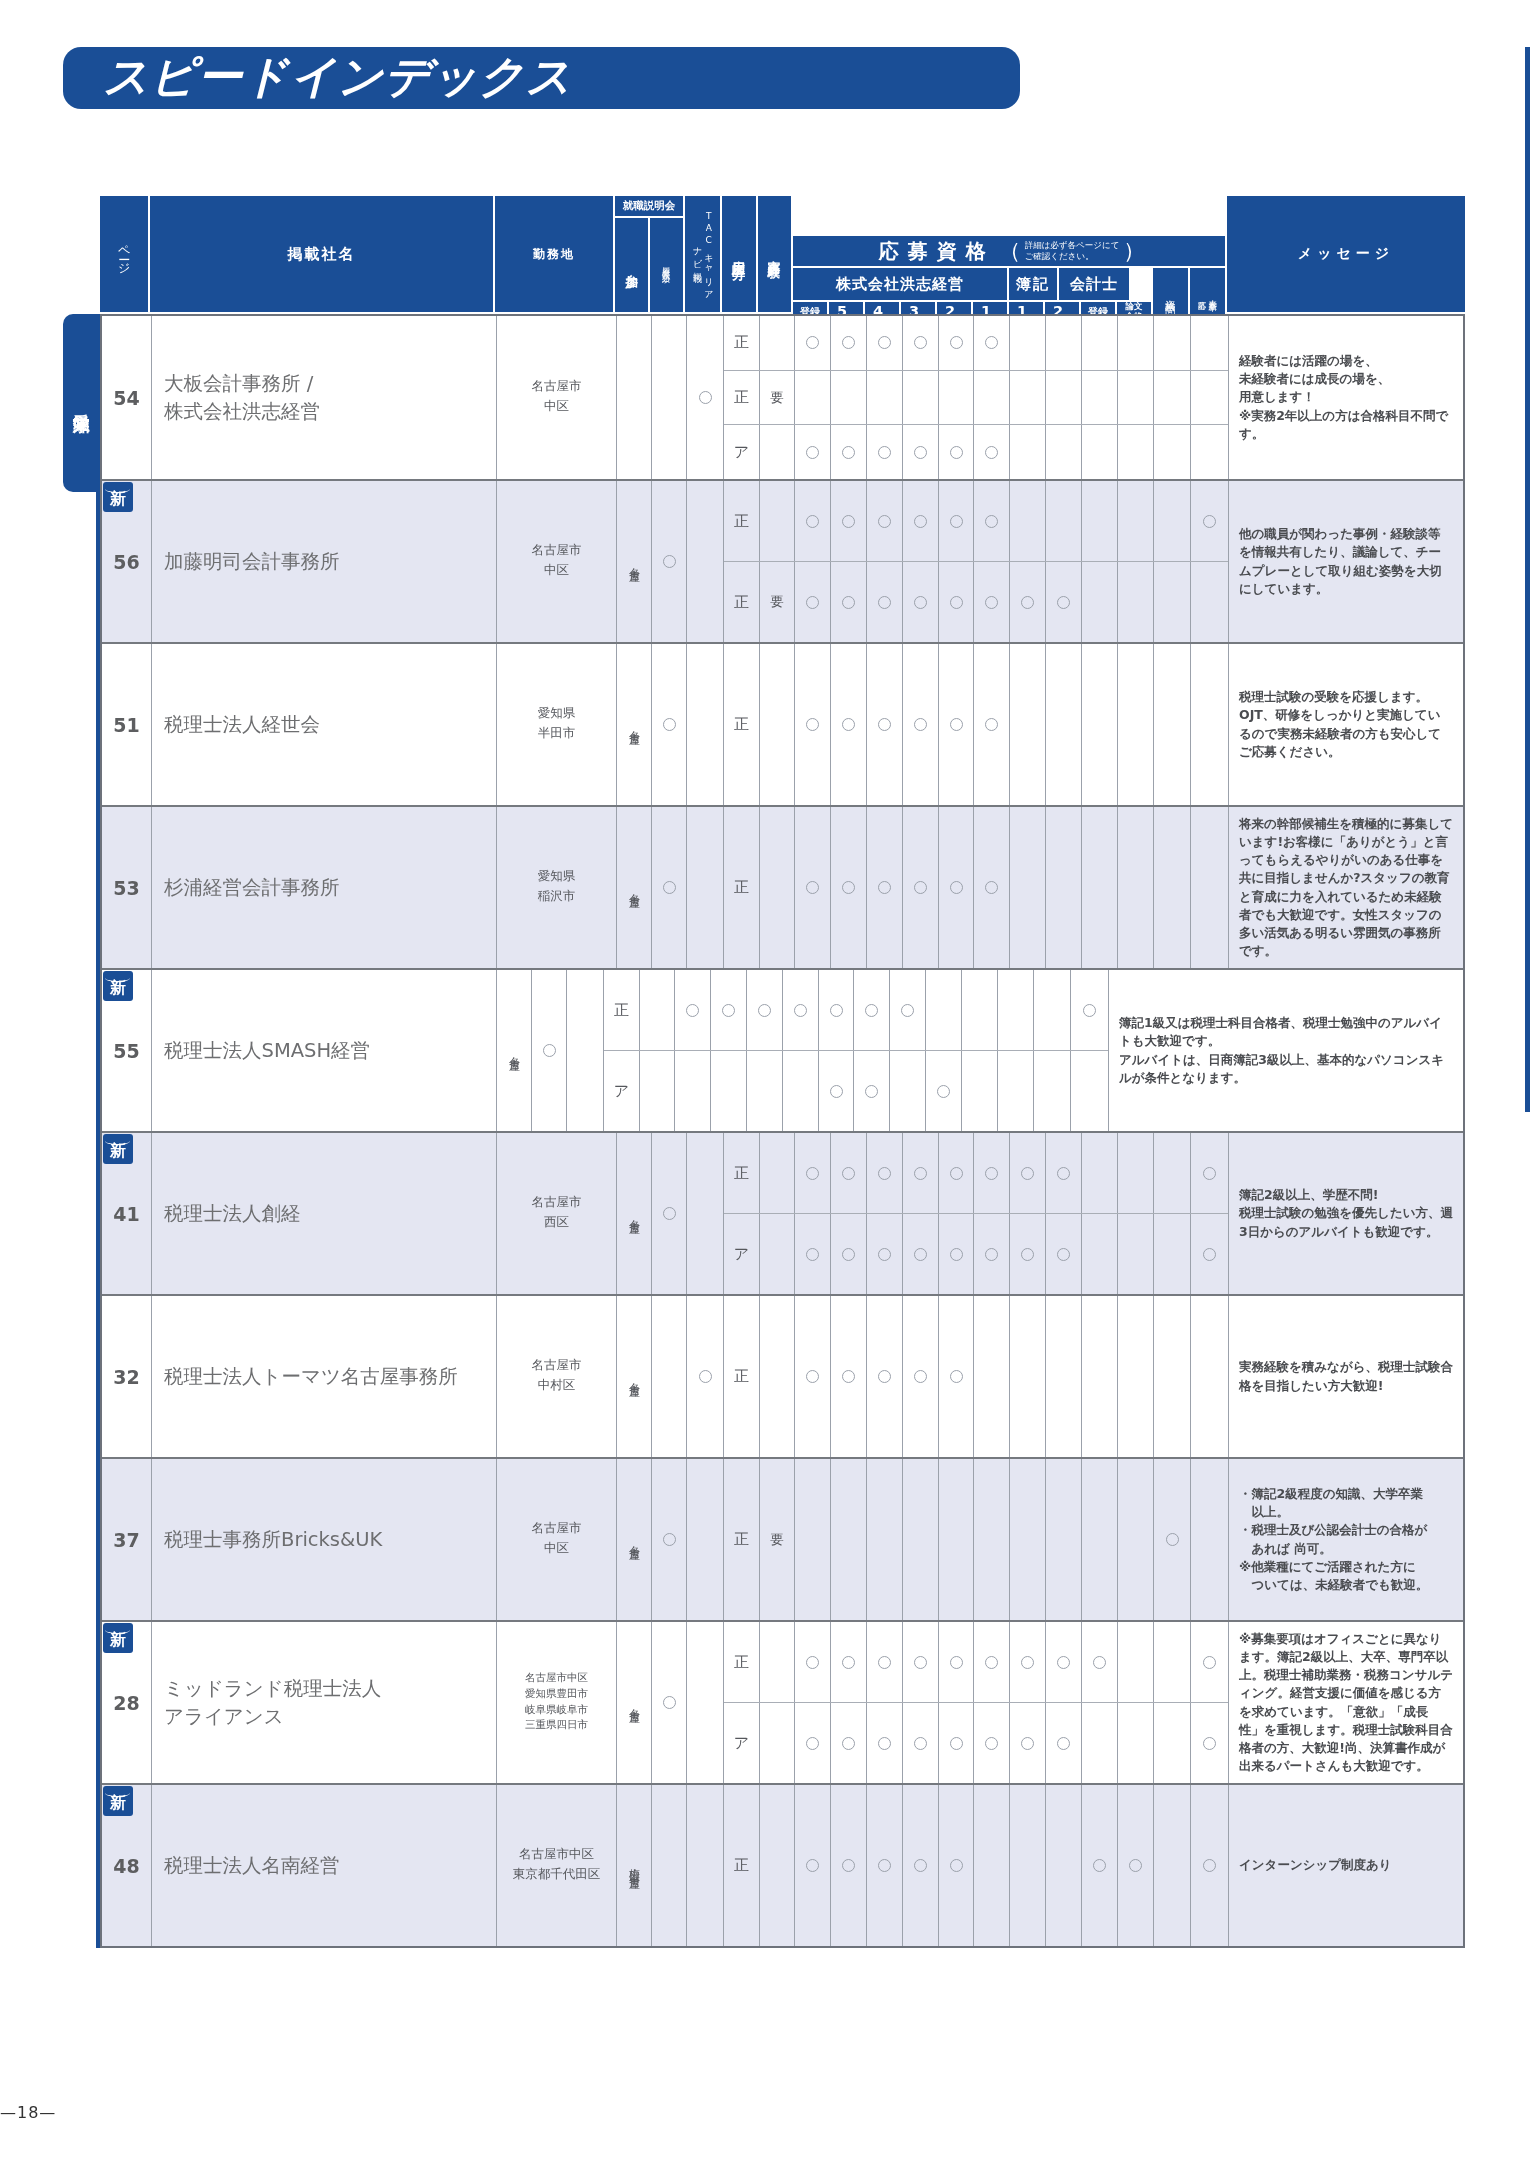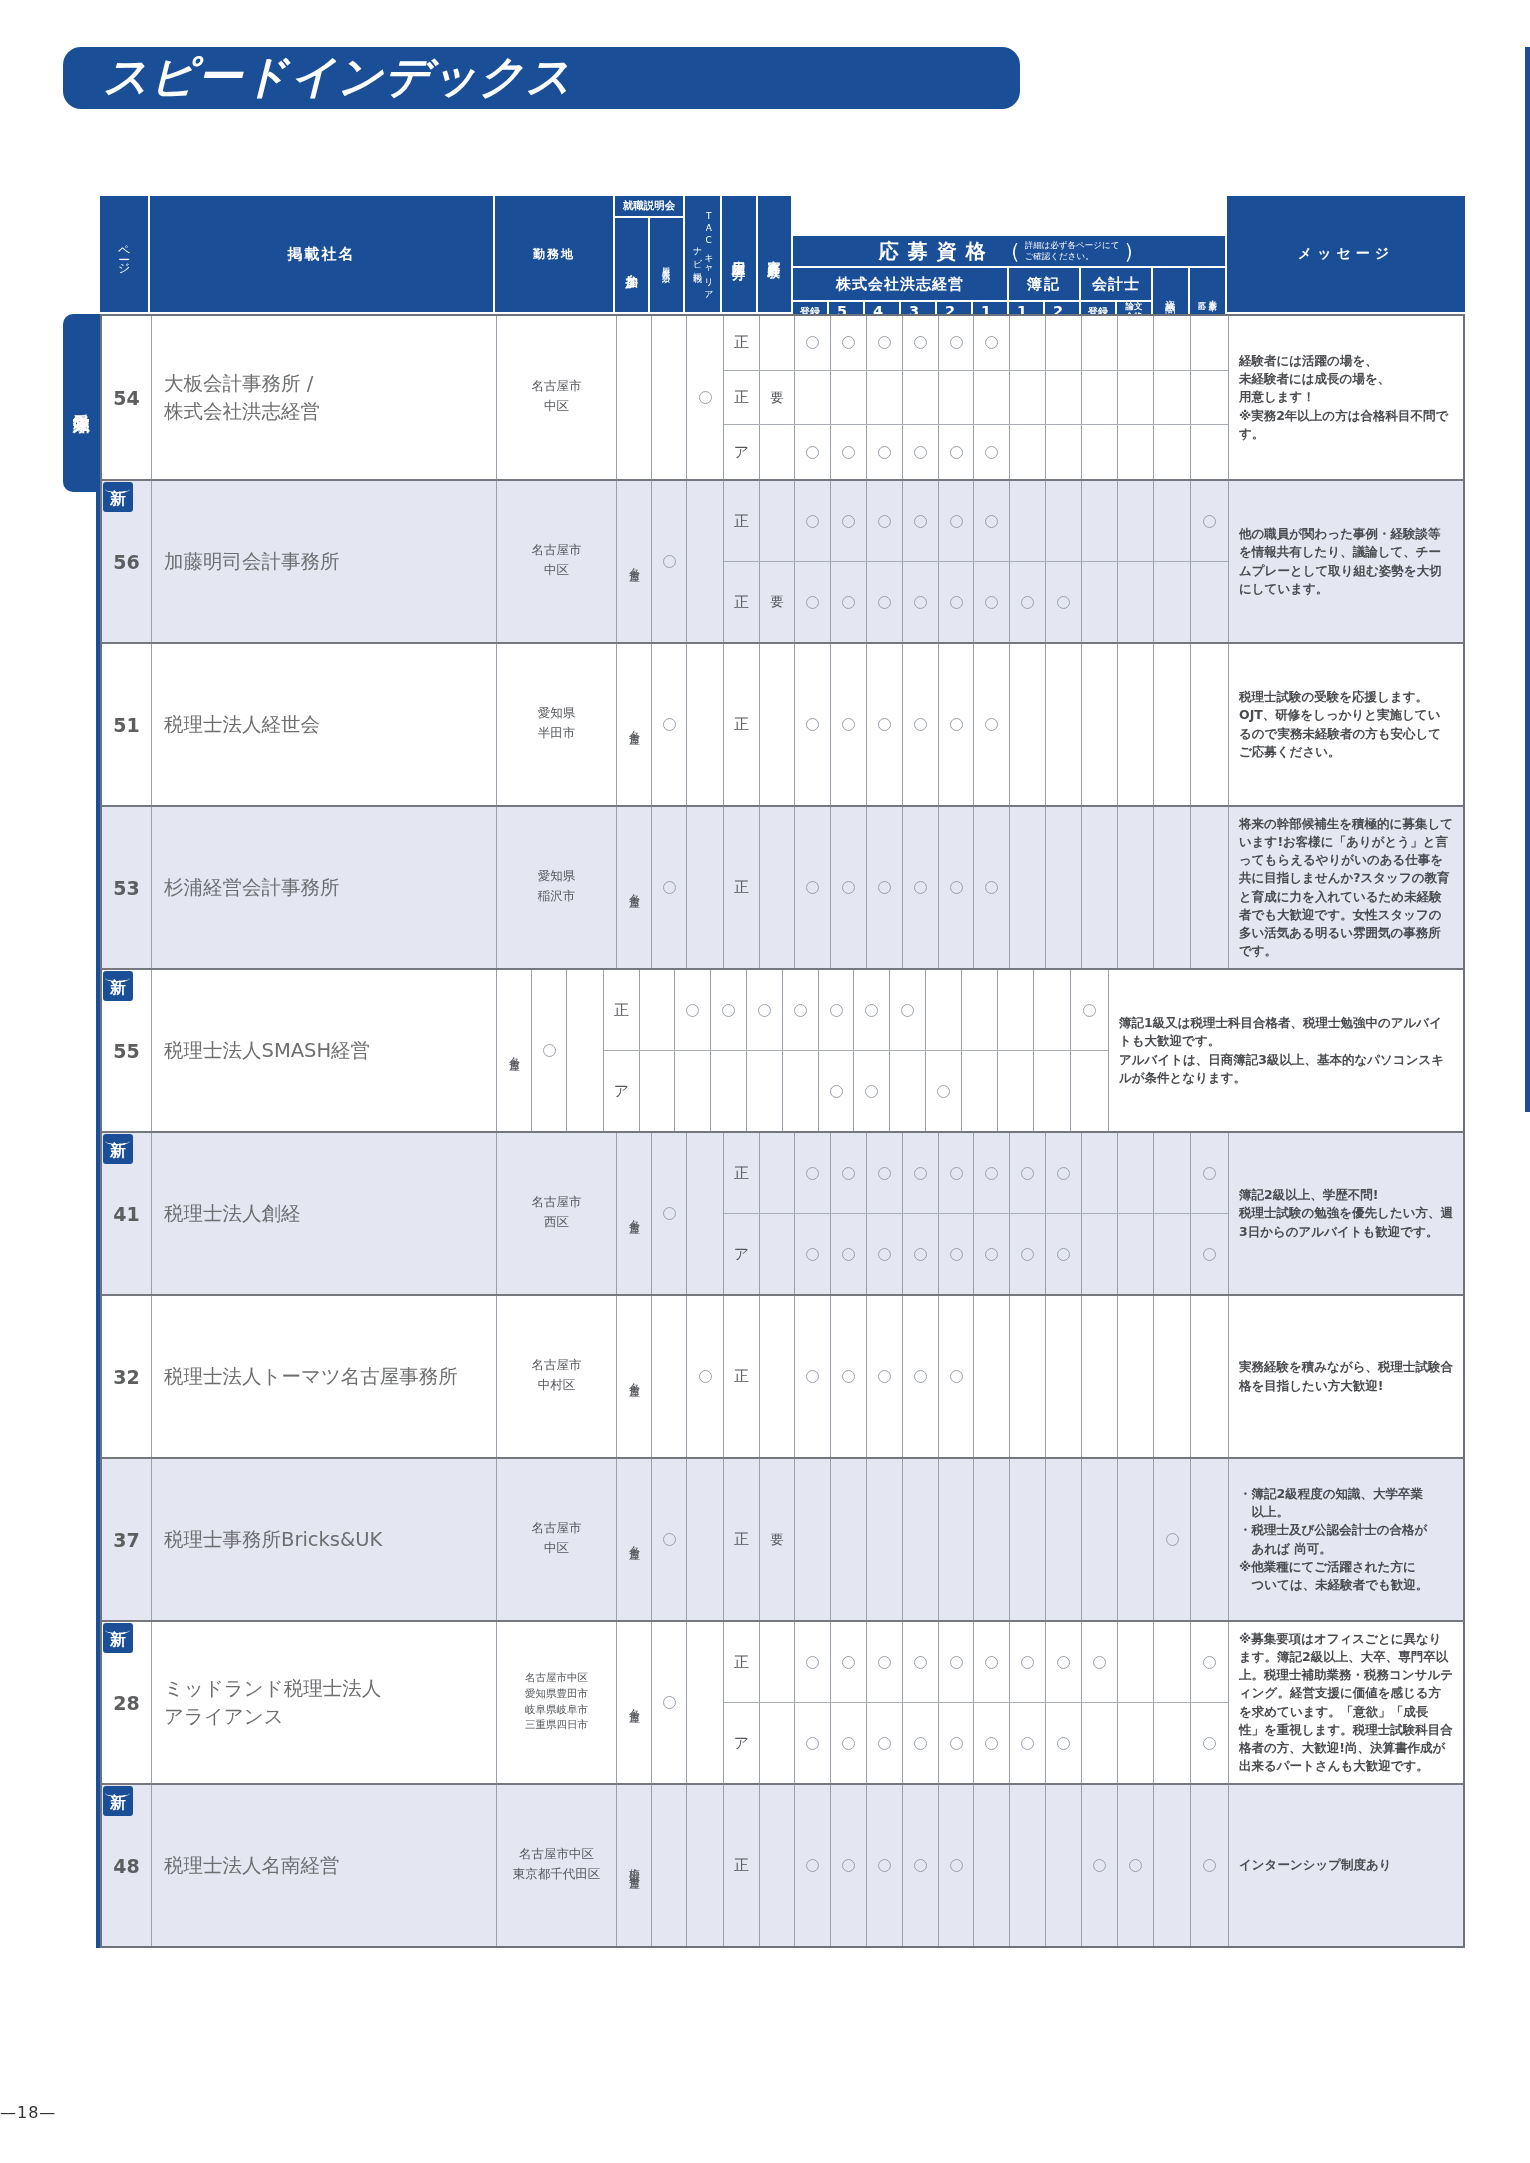--- a/index.html
+++ b/index.html
@@ -40,21 +40,21 @@
   .th-jitsumu{width:33px;font-size:12.5px;font-weight:bold;}
   .grp-qual{width:432px;display:flex;flex-direction:column;gap:2px;margin-top:40px;}
   .qual-top{height:34px;display:flex;align-items:center;justify-content:center;gap:4px;}
   .q-big{font-size:20px;font-weight:800;letter-spacing:9px;padding-left:6px;}
   .q-paren{font-size:22px;font-weight:400;}
   .q-note{font-size:8.5px;line-height:1.25;white-space:pre-line;text-align:left;}
   .qual-bottom{flex:1;display:flex;gap:2px;}
   .qual-left{width:358px;display:flex;flex-direction:column;gap:2px;}
   .qual-groups{height:32px;display:flex;gap:2px;}
   .g-tax{width:214px;font-size:15px;font-weight:bold;letter-spacing:1px;}
-  .g-boki{width:70px;font-size:15px;font-weight:bold;letter-spacing:2px;}
+  .g-boki{width:48px;font-size:15px;font-weight:bold;letter-spacing:2px;}
   .g-cpa{width:70px;font-size:15px;font-weight:bold;letter-spacing:1px;}
   .qual-leaves{flex:1;display:flex;gap:2px;}
   .leaf{width:34px;font-size:10px;font-weight:bold;white-space:pre-line;line-height:1.15;}
   .leaf .num{font-size:14.5px;font-weight:bold;}
   .leaf .unit{writing-mode:vertical-rl;text-orientation:upright;font-size:7px;line-height:1;margin-left:1px;letter-spacing:0;}
   .th-fumon{width:35px;font-size:10.5px;}
   .th-shinsotsu{width:35px;font-size:8.5px;}
   .th-shinsotsu .v{letter-spacing:1px;line-height:1.25;}
   .th-msg{flex:1;font-size:14px;font-weight:bold;letter-spacing:5px;}
 

